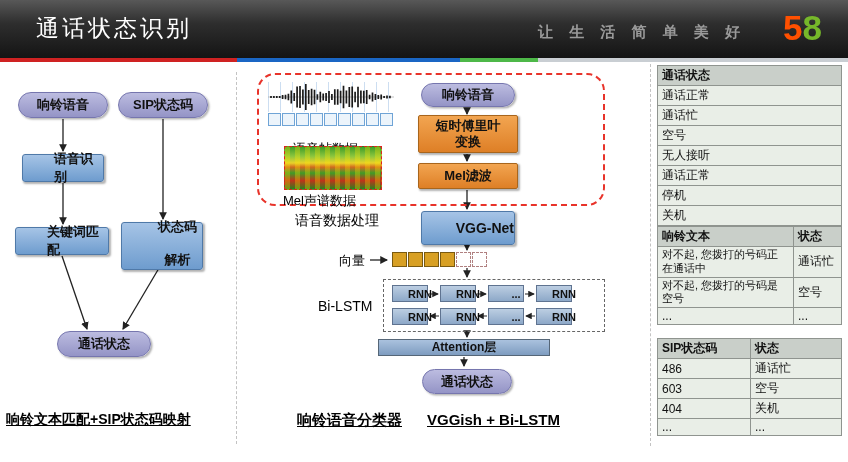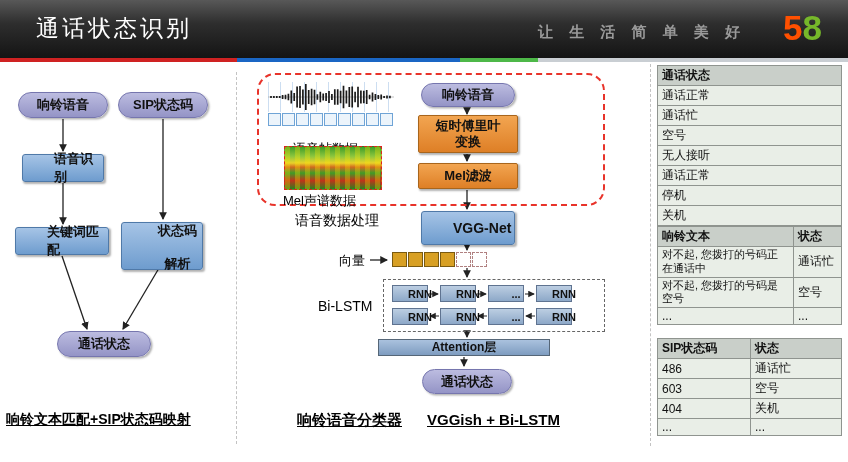--- a/index.html
+++ b/index.html
@@ -25,21 +25,21 @@
   .sg4 { width:310px; background:#c9ced3; }
 
   
   .vsep { position:absolute; width:0; border-left:1px dashed #c3c3c3; }
 
   
   .pill { position:absolute; display:flex; align-items:center; justify-content:center;
           background:linear-gradient(180deg,#bcbce0 0%,#9494c6 100%);
           border:1px solid #7676ae; border-radius:13px; font-size:13px; font-weight:bold;
           box-shadow:1.5px 1.5px 2px rgba(0,0,0,.3); }
-  .bluebox { position:absolute; display:flex; align-items:center; justify-content:flex-start;
+  .bluebox { position:absolute; display:flex; align-items:center; justify-content:flex-end;
           background:linear-gradient(180deg,#a6c4e6 0%,#6e9cce 100%);
           border:1px solid #4f79a8; border-radius:3px; font-size:13px; font-weight:bold;
           box-shadow:1.5px 1.5px 2px rgba(0,0,0,.3);padding-left:31px; }
   .orangebox { position:absolute; display:flex; flex-direction:column; align-items:center; justify-content:center;
           background:linear-gradient(180deg,#f2a551 0%,#de7f26 100%);
           border:1px solid #a8651c; border-radius:2px; font-size:13px; font-weight:bold;
           box-shadow:1.5px 1.5px 2px rgba(0,0,0,.3); line-height:1.25; text-align:center; }
   .lbl { position:absolute; font-size:13px; color:#000; white-space:nowrap; }
   .cap { position:absolute; font-size:14px; font-weight:bold; color:#000; white-space:nowrap;text-decoration:underline; }
 

